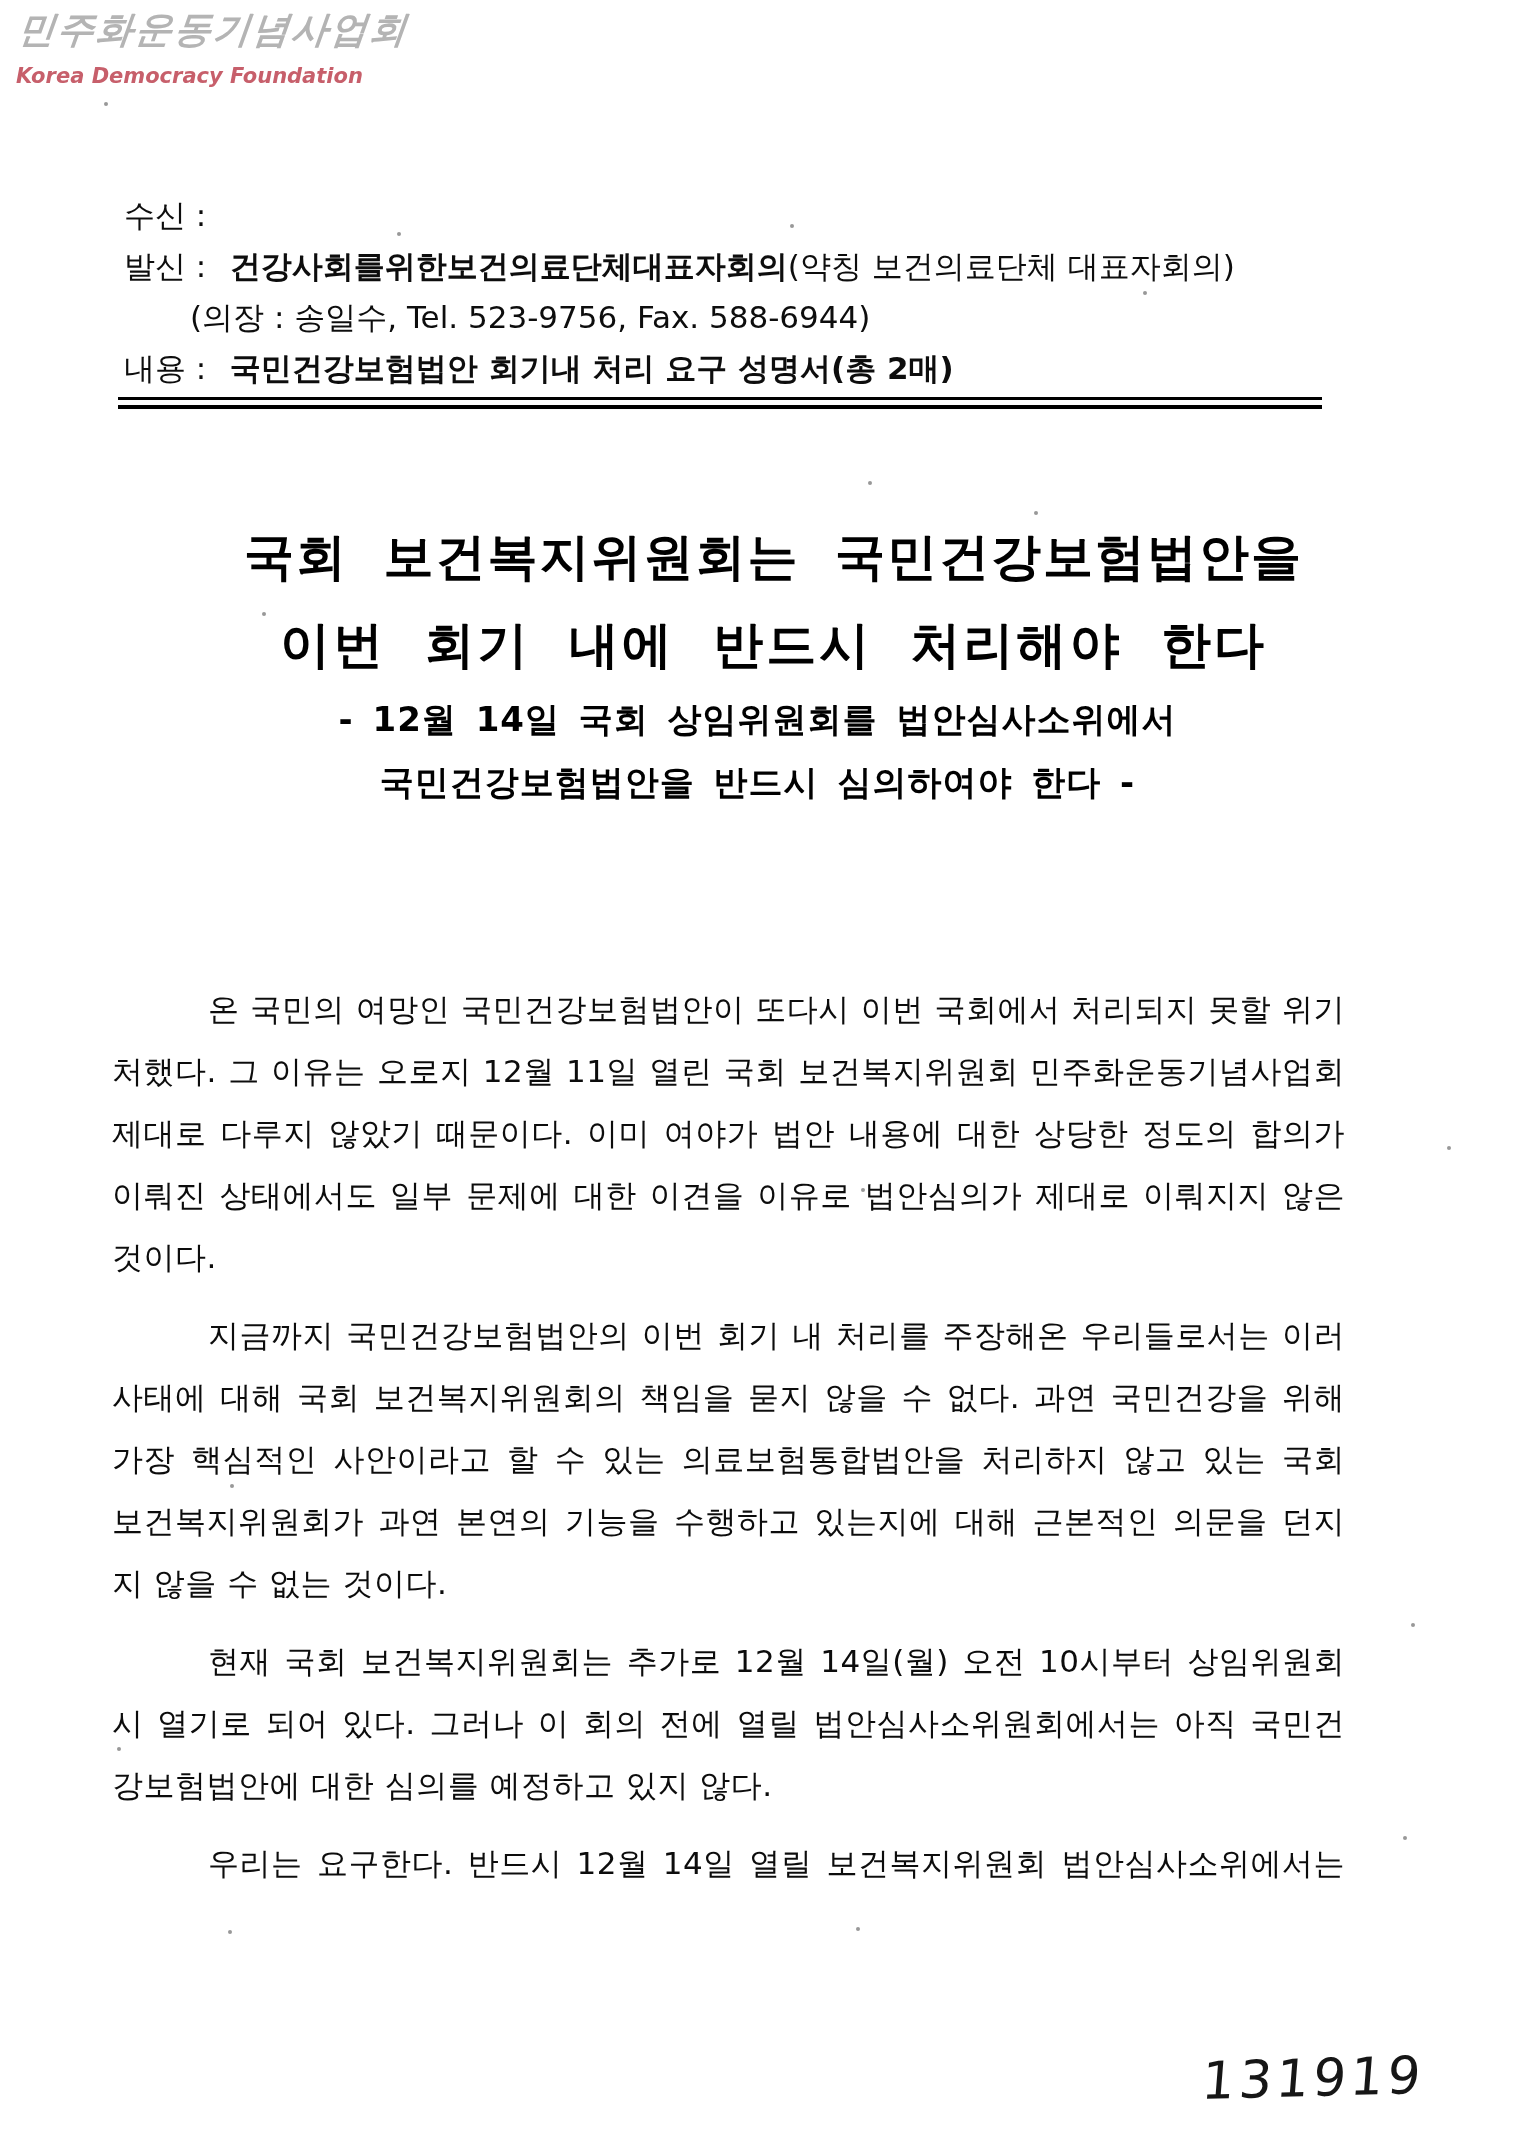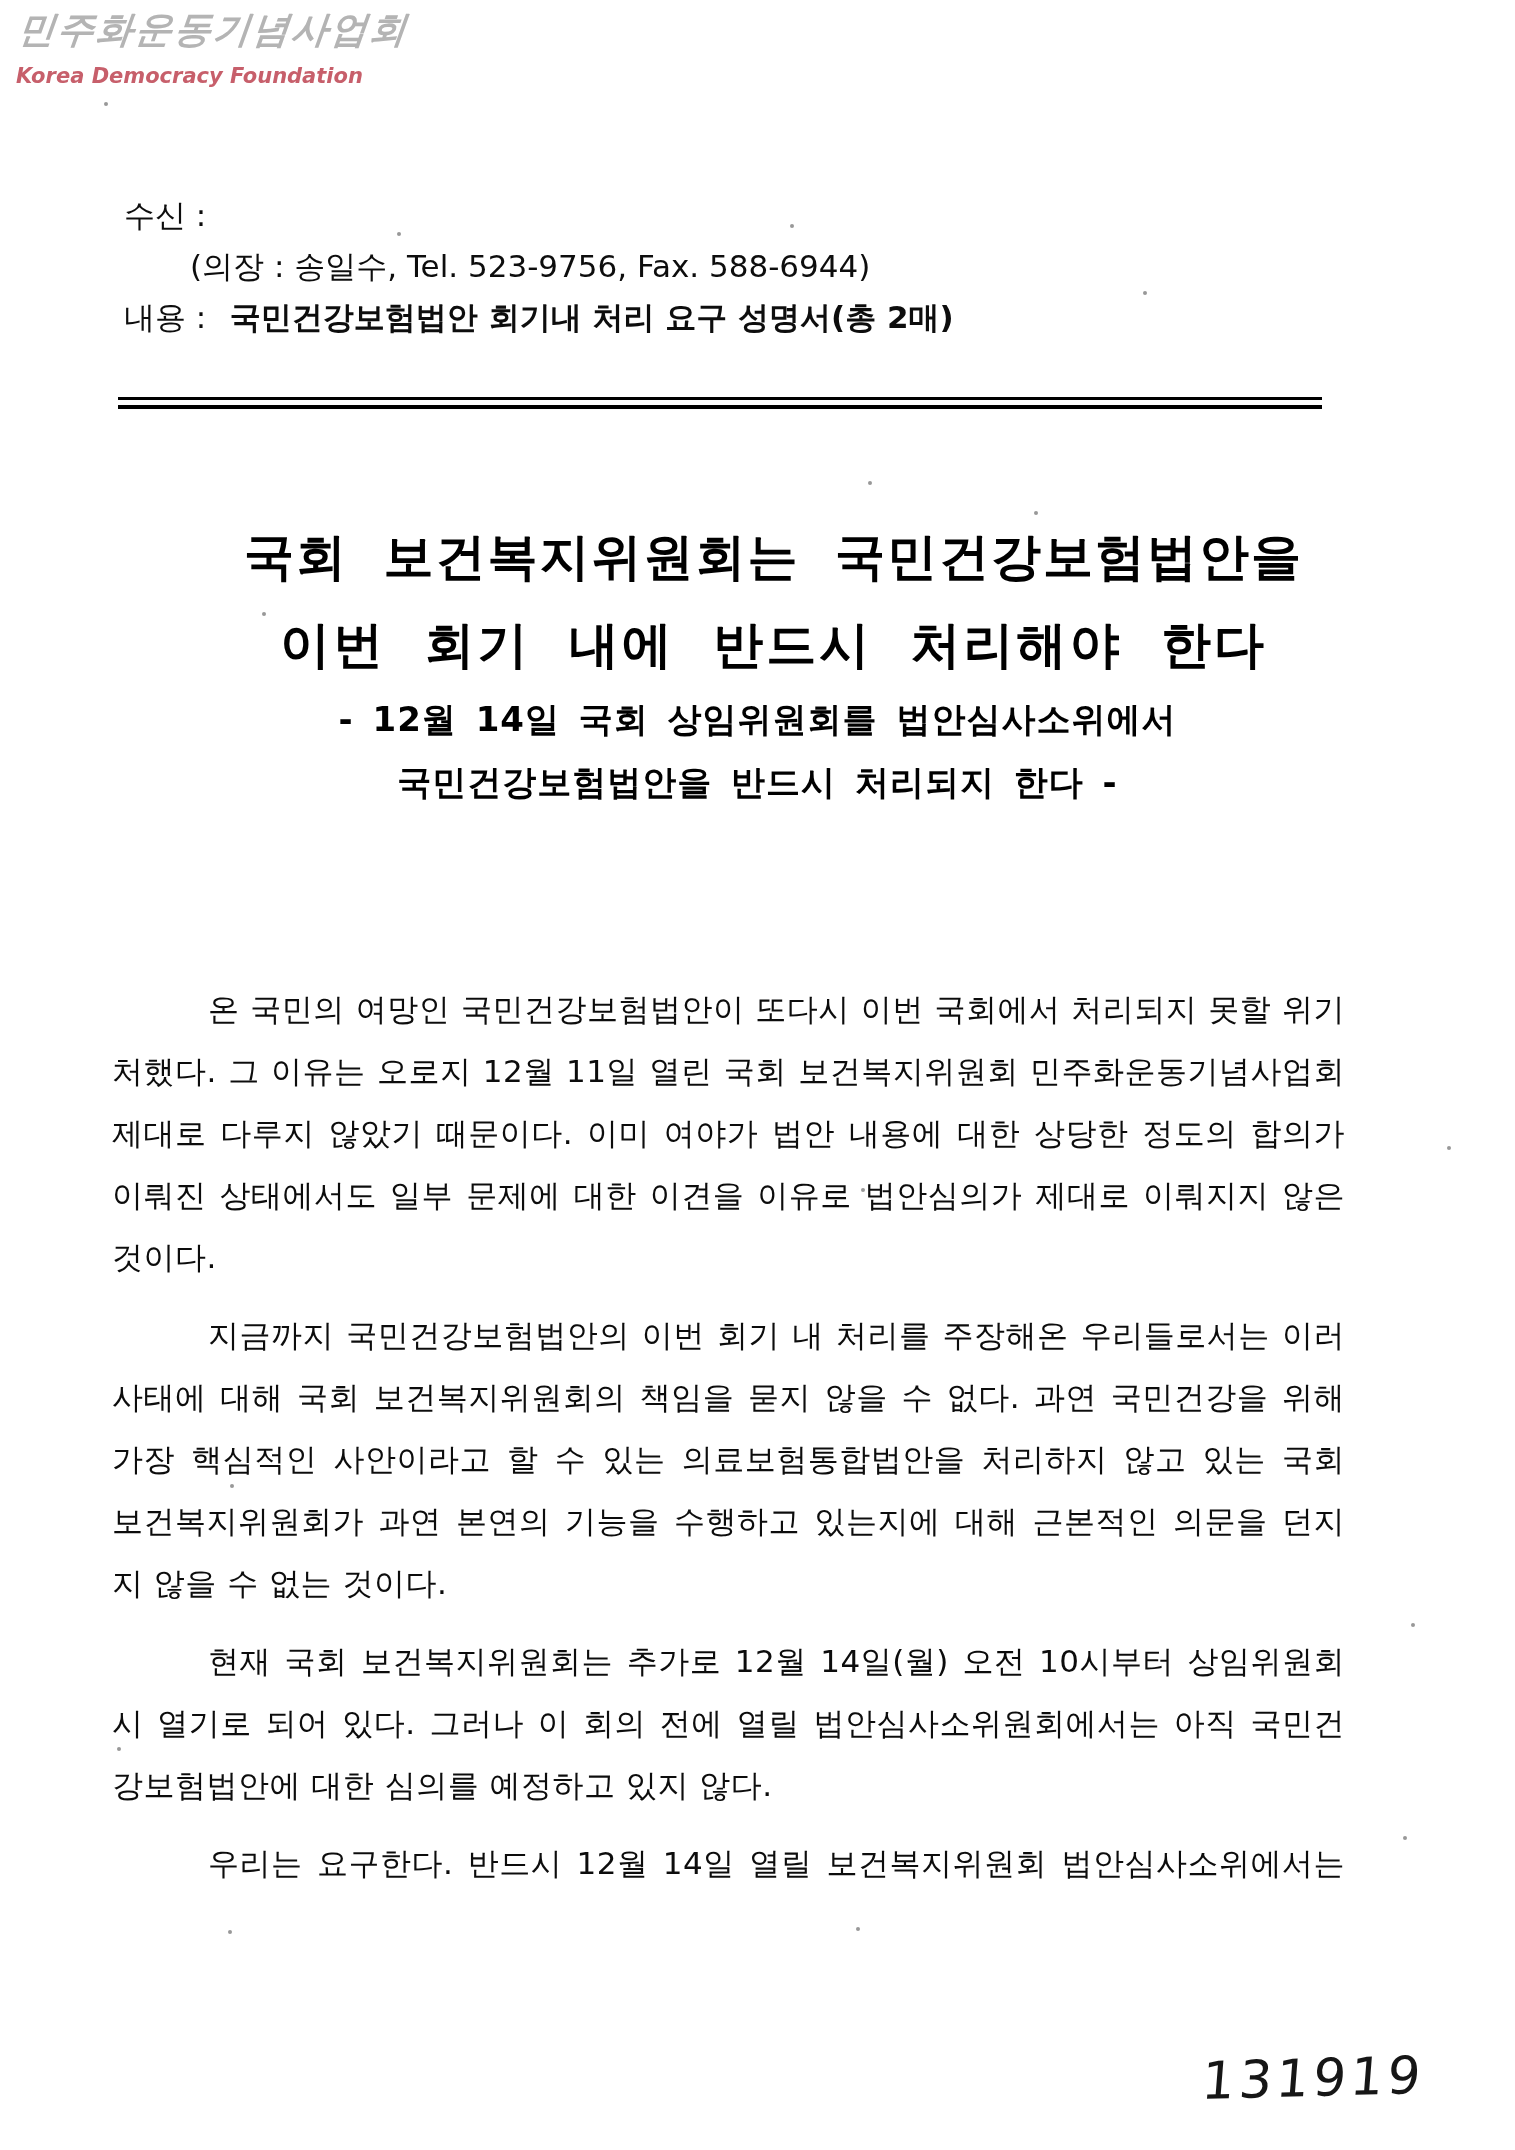--- a/index.html
+++ b/index.html
@@ -78,35 +78,39 @@
 
   <div class="logo">
     <div class="logo-kr">민주화운동기념사업회</div>
     <div class="logo-en">Korea Democracy Foundation</div>
   </div>
 
   <div class="hdr">
     <div class="hline">
       <span class="hlabel">수신 :</span>
     </div>
+    <div class="hline">
+      <span class="hlabel">발신 :</span>
+      <span class="hbold">건강사회를위한보건의료단체대표자회의</span><span>(약칭 보건의료단체 대표자회의)</span>
+    </div>
     <div class="hline hindent">
       <span>(의장 : 송일수, Tel. 523-9756, Fax. 588-6944)</span>
     </div>
     <div class="hline">
       <span class="hlabel">내용 :</span>
       <span class="hbold">국민건강보험법안 회기내 처리 요구 성명서(총 2매)</span>
     </div>
   </div>
 
   <div class="divider"></div>
 
   <div class="tline t1">국회 보건복지위원회는 국민건강보험법안을</div>
   <div class="tline t2">이번 회기 내에 반드시 처리해야 한다</div>
   <div class="sub s1">- 12월 14일 국회 상임위원회를 법안심사소위에서</div>
-  <div class="sub s2">국민건강보험법안을 반드시 처리되지 한다 -</div>
+  <div class="sub s2">국민건강보험법안을 반드시 심의하여야 한다 -</div>
 
   <div class="bodytext">
     <div class="para">
       <div class="bline full indent">온 국민의 여망인 국민건강보험법안이 또다시 이번 국회에서 처리되지 못할 위기에</div>
       <div class="bline full">처했다. 그 이유는 오로지 12월 11일 열린 국회 보건복지위원회 민주화운동기념사업회</div>
       <div class="bline full">제대로 다루지 않았기 때문이다. 이미 여야가 법안 내용에 대한 상당한 정도의 합의가</div>
       <div class="bline full">이뤄진 상태에서도 일부 문제에 대한 이견을 이유로 법안심의가 제대로 이뤄지지 않은</div>
       <div class="bline endline">것이다.</div>
     </div>
     <div class="para">

